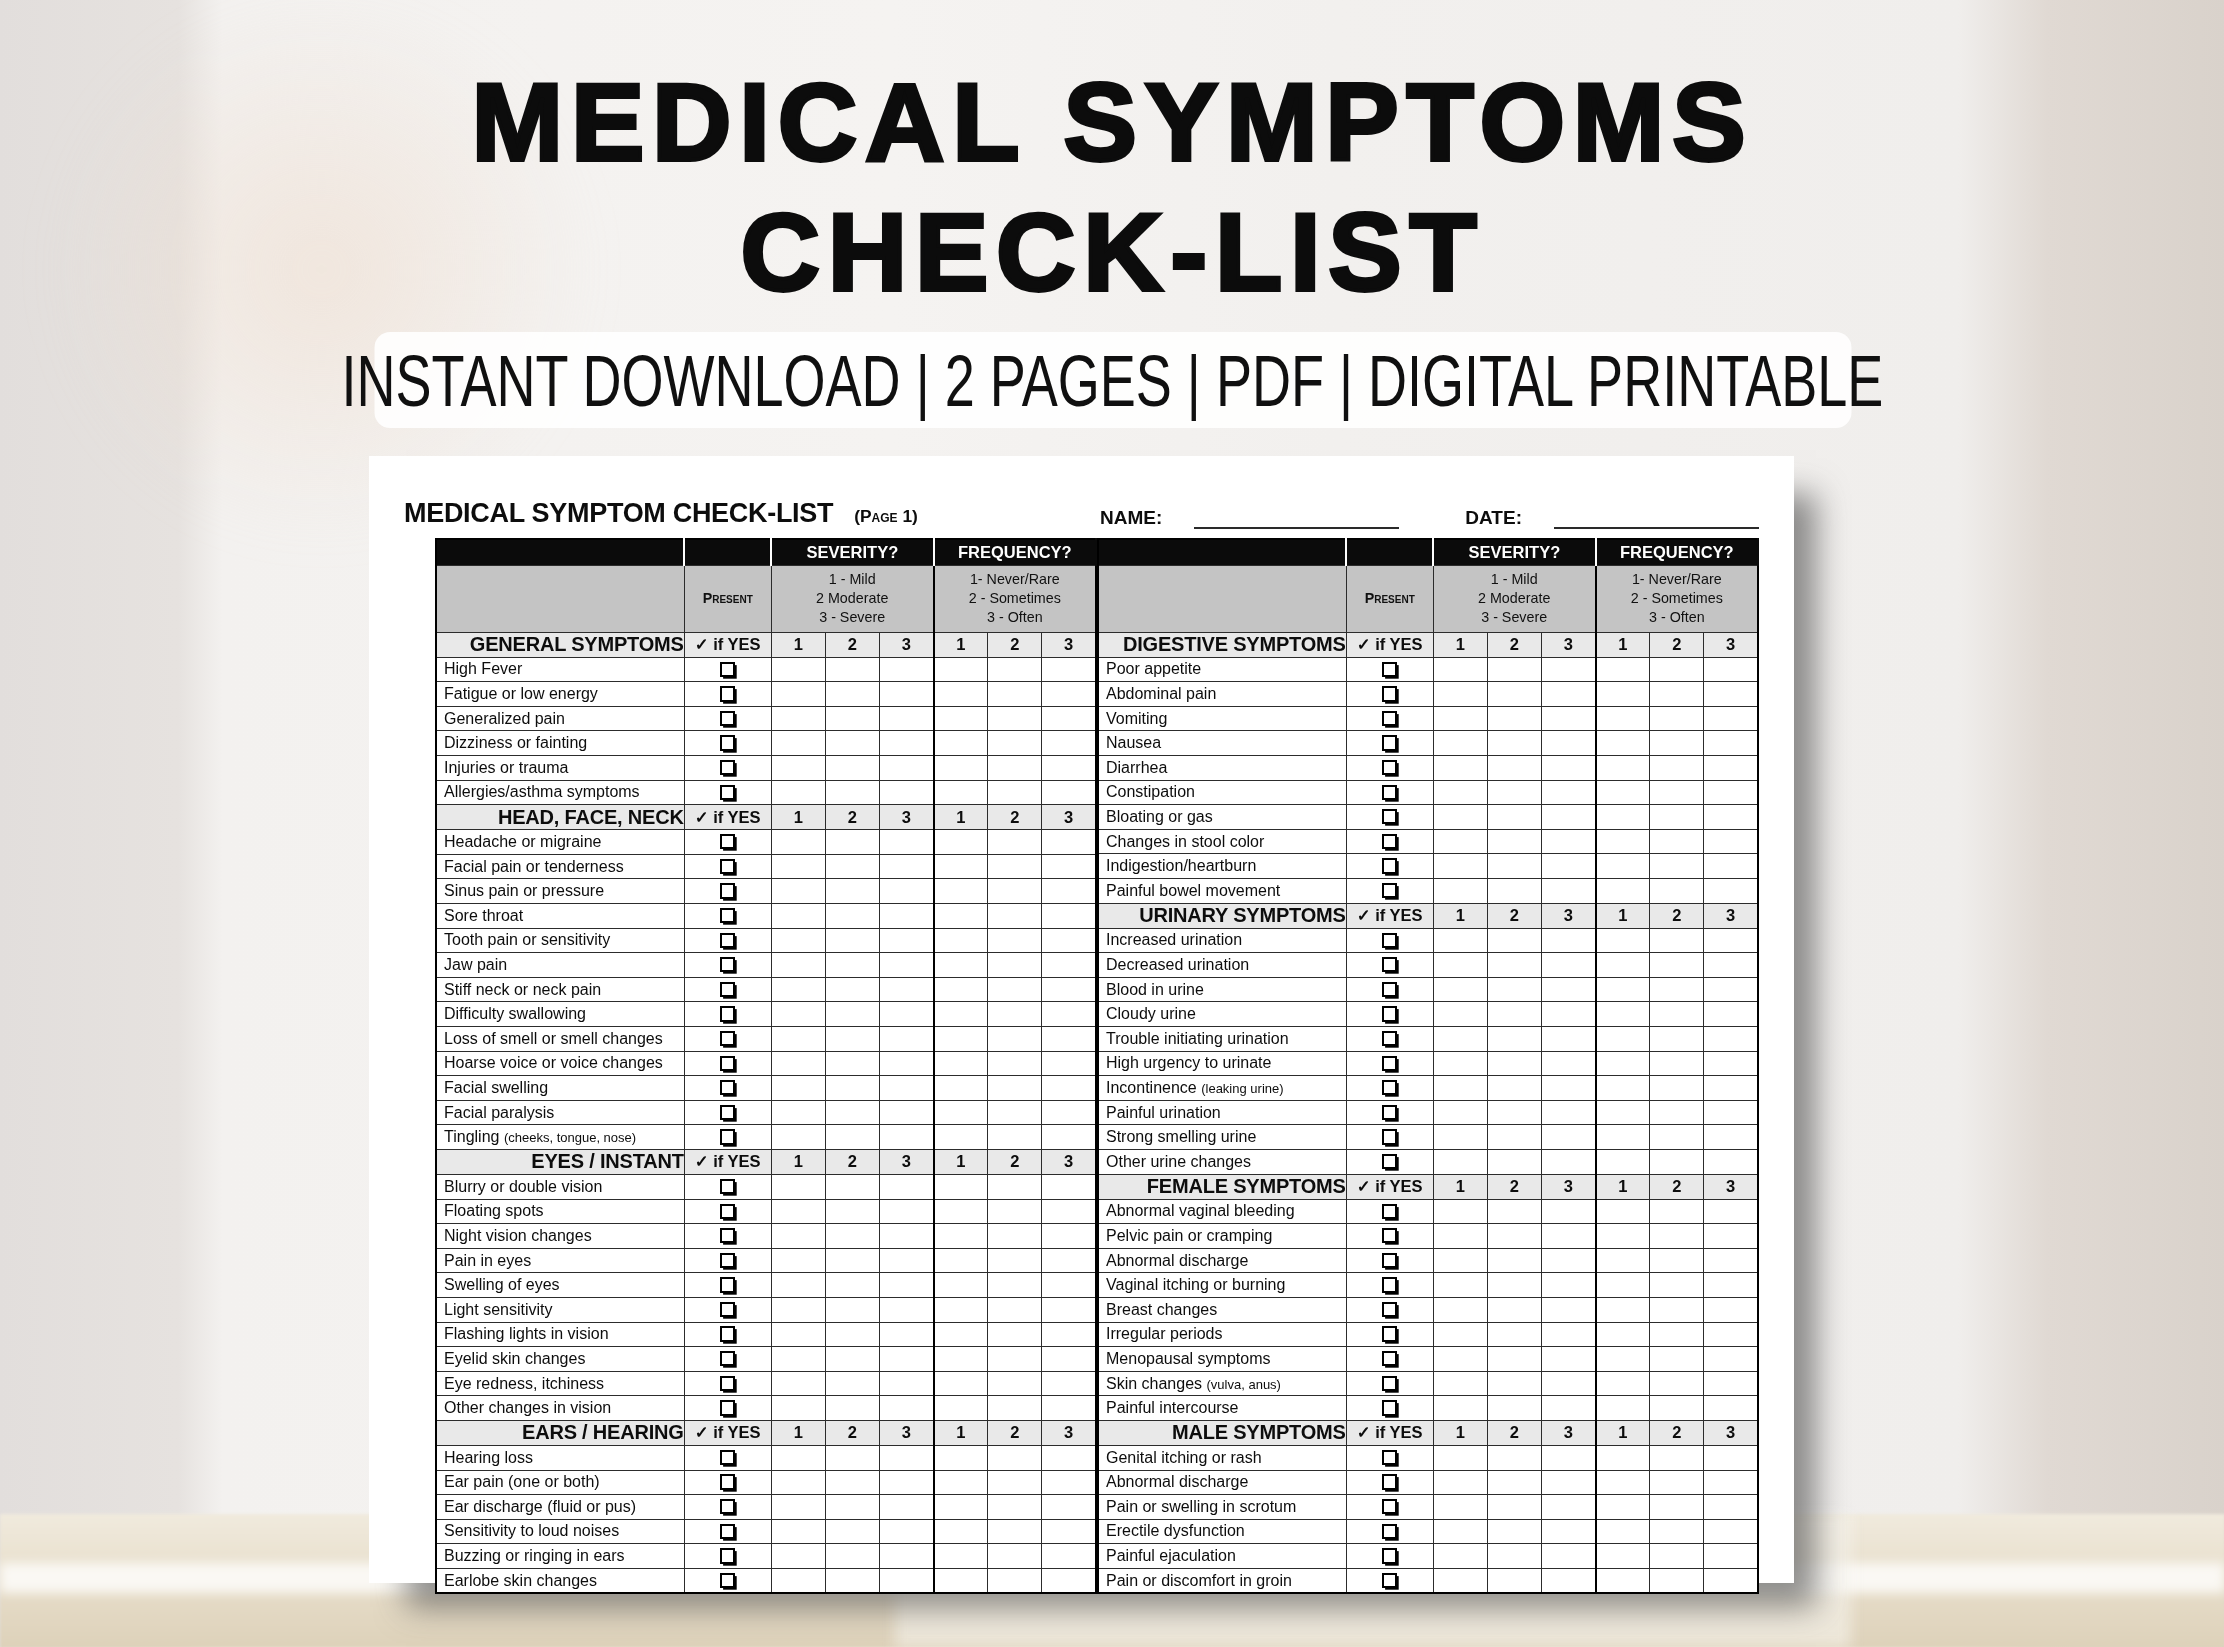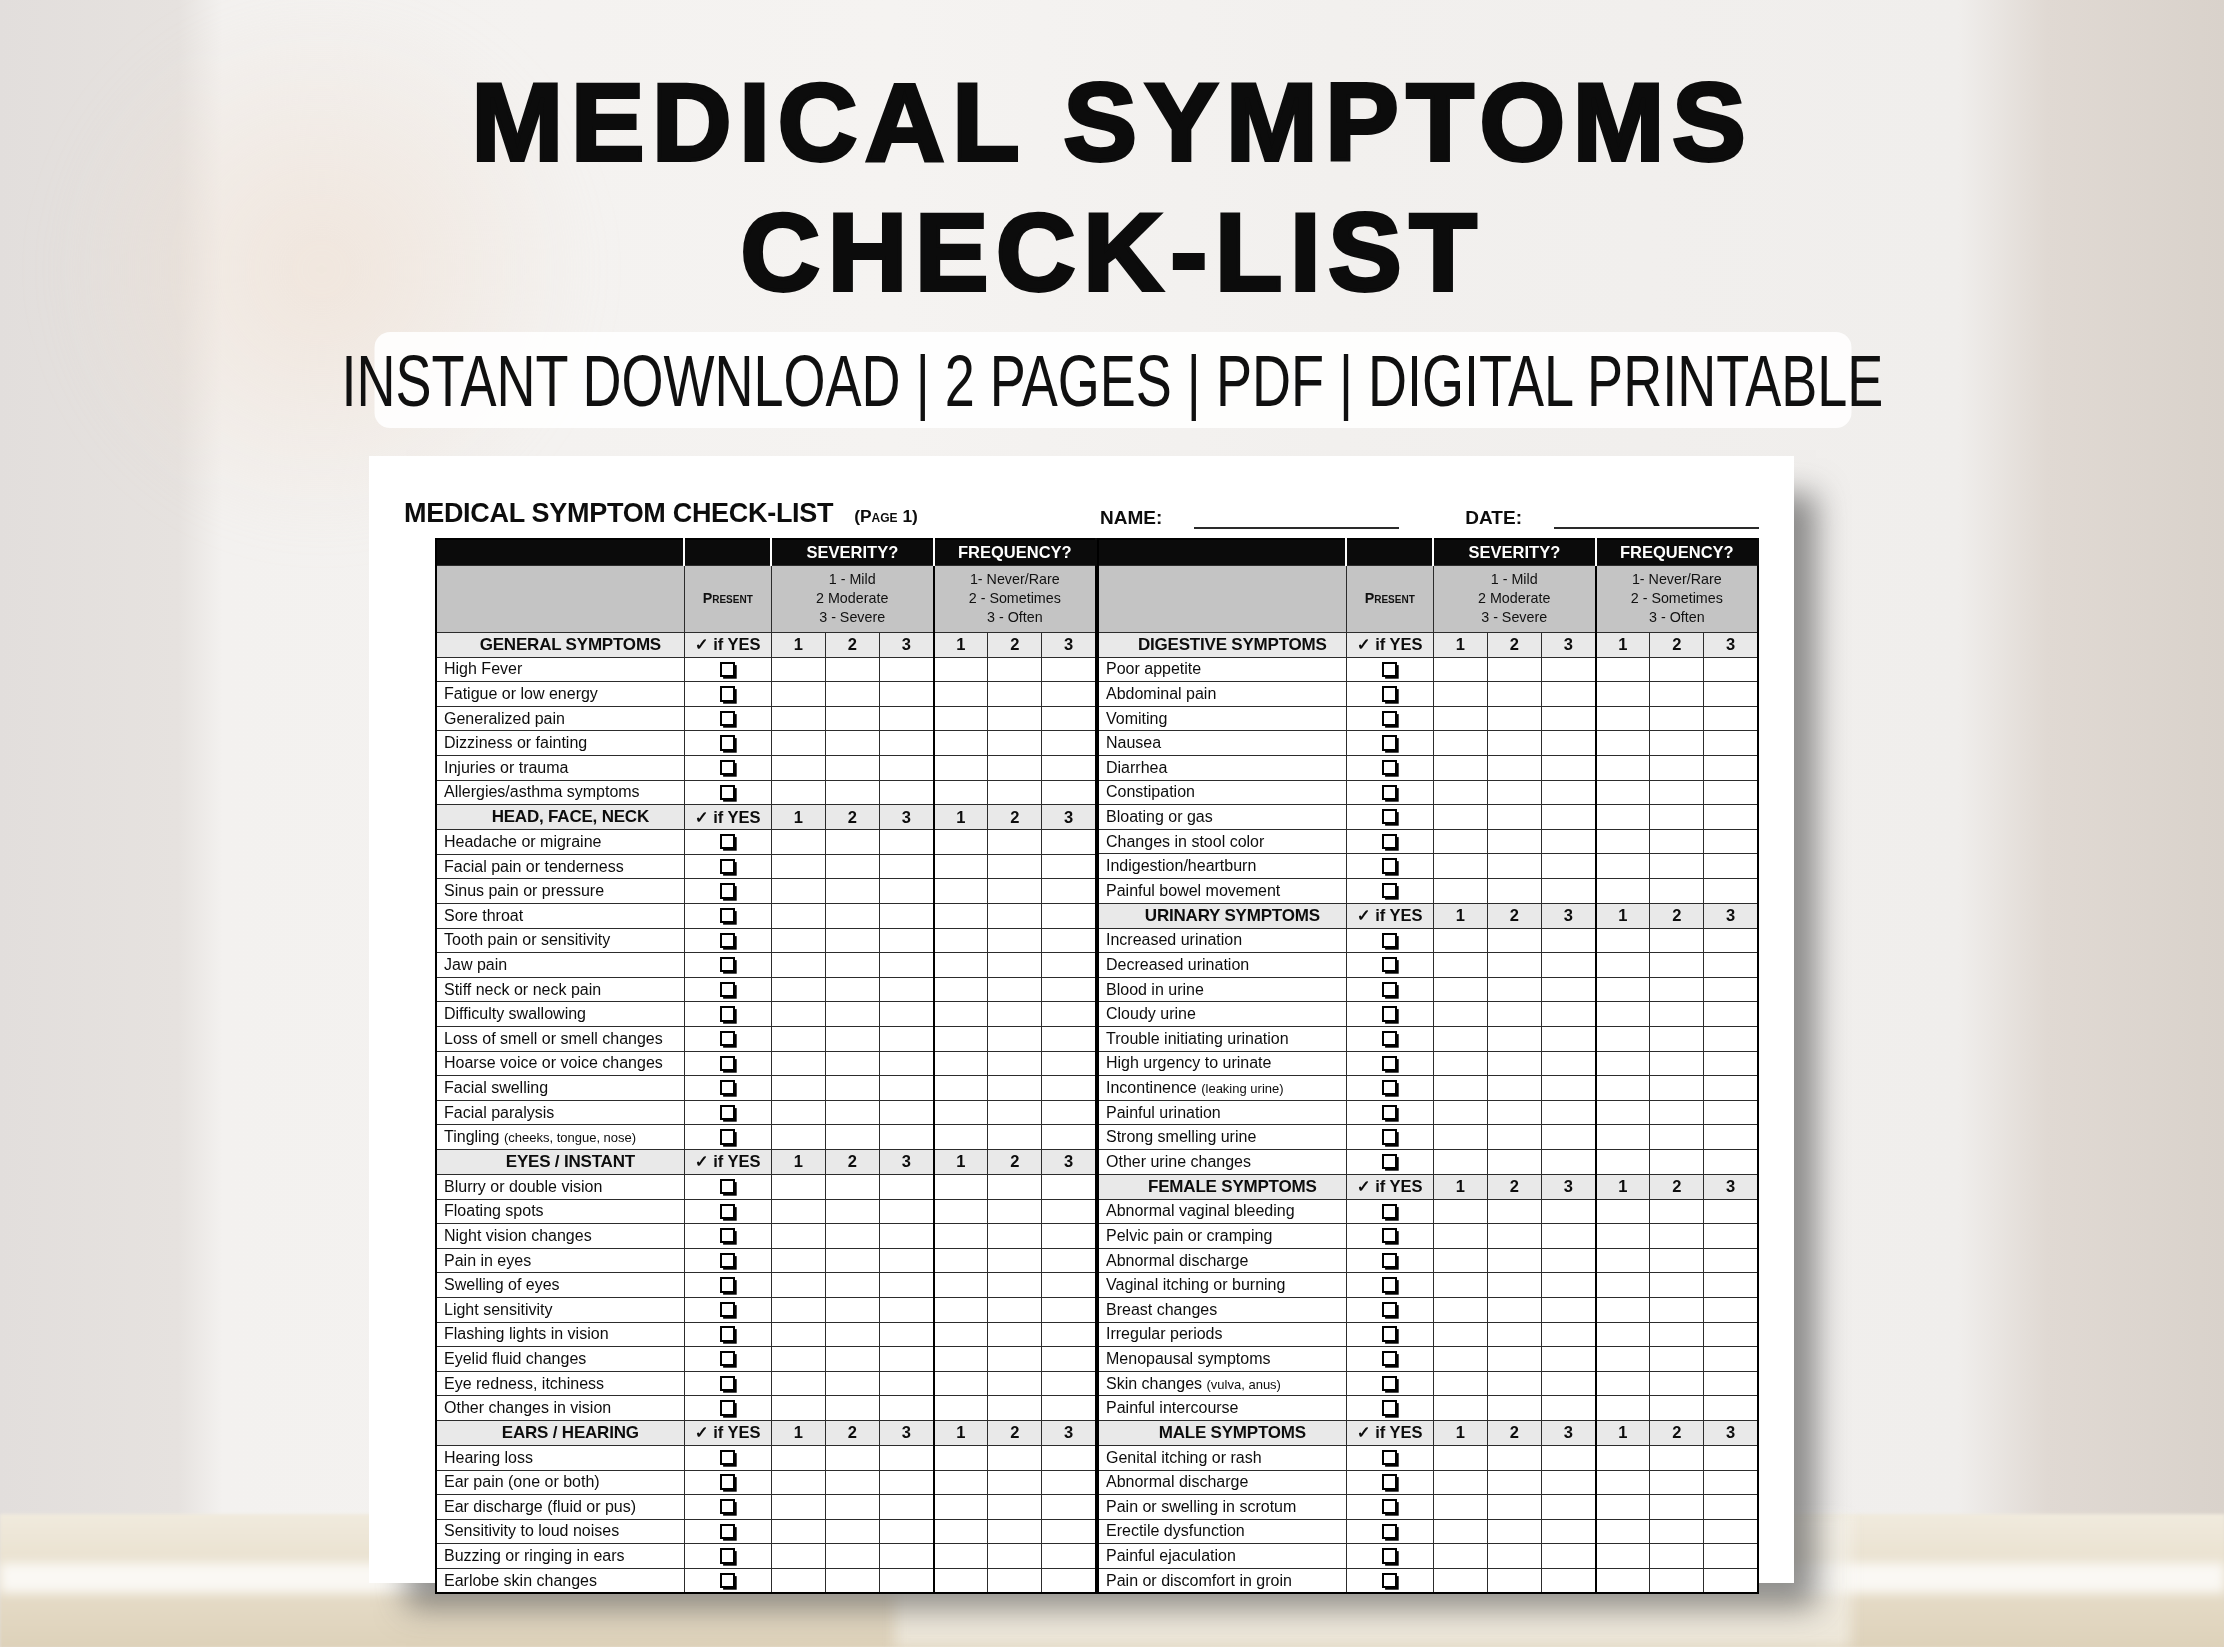--- a/index.html
+++ b/index.html
@@ -36,21 +36,21 @@
   .tbl-wrap{flex:1;}
   table.sheet{width:100%;border-collapse:collapse;table-layout:fixed;border:2.8px solid #000;}
   table.sheet td{border:1.3px solid #2c2c2c;padding:0;overflow:hidden;vertical-align:middle;}
   col.c-label{width:37.6%;} col.c-present{width:13.2%;} col.c-n{width:8.2%;}
   tr.blackrow td{background:#0b0b0b;color:#fff;font-weight:bold;font-size:16.5px;text-align:center;
                  height:25px;border-right:2.1px solid #fff;border-top-color:#0b0b0b;border-left-color:#0b0b0b;}
   tr.blackrow td:last-child{border-right-color:#0b0b0b;}
   tr.legendrow td{background:#c4c4c4;text-align:center;height:66px;font-size:14.3px;line-height:1.34;color:#111;}
   .present-lbl{font-variant:small-caps;font-weight:bold;font-size:16.5px;}
   tr.sectionrow td{background:#e9e9e9;font-weight:bold;height:24px;font-size:16.5px;text-align:center;}
-  tr.sectionrow td.sym{text-align:center;padding-left:20px;font-size:17px;letter-spacing:-0.2px;white-space:nowrap;}
+  tr.sectionrow td.sym{text-align:right;padding-left:20px;font-size:20px;letter-spacing:-0.2px;white-space:nowrap;}
   tr.datarow td{height:23.6px;font-size:16px;text-align:center;background:#fff;}
   tr.datarow td.sym{text-align:left;padding-left:7px;white-space:nowrap;}
   .paren{font-size:13px;}
   .thickL{border-left:2.6px solid #000 !important;}
   .cb{display:inline-block;width:11.3px;height:11.3px;border:2px solid #000;background:#fff;
       box-shadow:2.4px 2.4px 0 -0.7px #000;vertical-align:middle;margin-bottom:1.7px;}
   .checkmark{font-size:15.6px;}
 </style>
 </head>
 <body>
@@ -402,21 +402,21 @@
                 <td class="sym">Flashing lights in vision</td>
                 <td><span class="cb"></span></td>
                 <td></td>
                 <td></td>
                 <td></td>
                 <td class="thickL"></td>
                 <td></td>
                 <td></td>
               </tr>
               <tr class="datarow">
-                <td class="sym">Eyelid fluid changes</td>
+                <td class="sym">Eyelid skin changes</td>
                 <td><span class="cb"></span></td>
                 <td></td>
                 <td></td>
                 <td></td>
                 <td class="thickL"></td>
                 <td></td>
                 <td></td>
               </tr>
               <tr class="datarow">
                 <td class="sym">Eye redness, itchiness</td>

